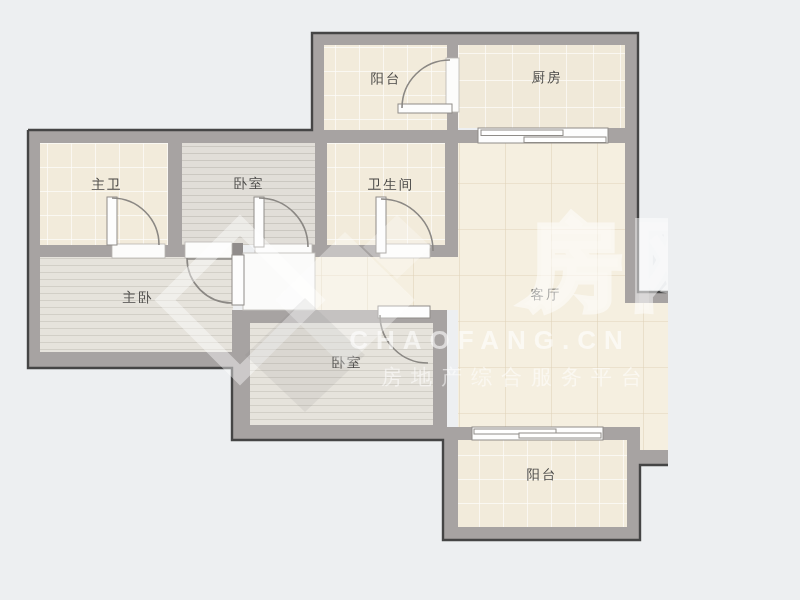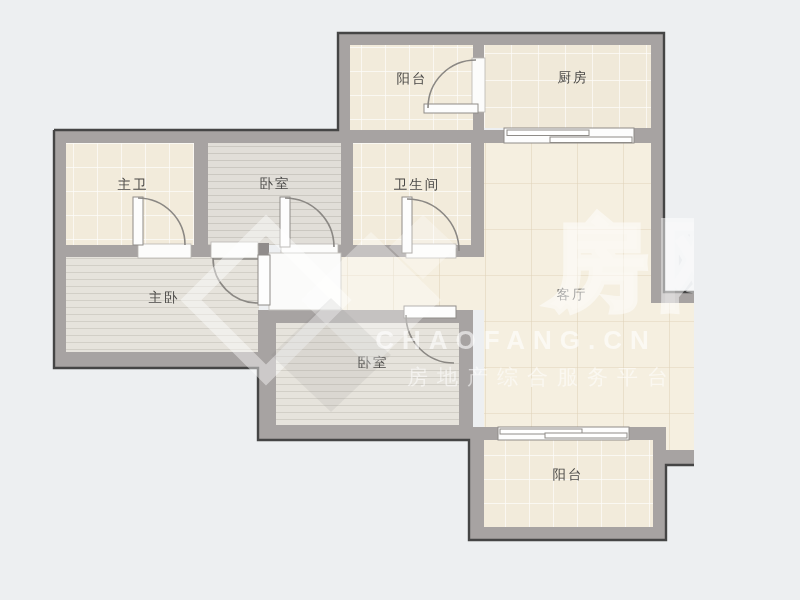--- a/index.html
+++ b/index.html
@@ -1,17 +1,17 @@
 <!DOCTYPE html>
 <html><head>
 <meta charset="utf-8">
 <style>
   html,body{margin:0;padding:0;background:#edeff1;}
   body{font-family:"Liberation Sans","DejaVu Sans",sans-serif;}
-  #stage{position:relative;width:668px;height:600px;background:#edeff1;overflow:hidden;padding-left:26px;}
+  #stage{position:relative;width:668px;height:600px;background:#edeff1;overflow:hidden;}
   svg text{font-family:"Liberation Sans","DejaVu Sans",sans-serif;}
   .room-label{font-size:13.5px;fill:#4a4947;letter-spacing:2px;}
   .wm-domain{font-size:26px;font-weight:bold;fill:rgba(255,255,255,0.60);letter-spacing:8px;}
   .wm-tagline{font-size:21px;fill:rgba(255,255,255,0.55);letter-spacing:9px;}
   .wm-brand{font-size:95px;font-weight:bold;fill:rgba(255,255,255,0.16);
             stroke:rgba(255,255,255,0.50);stroke-width:8px;letter-spacing:12px;}
 </style>
 </head>
 <body>
 

